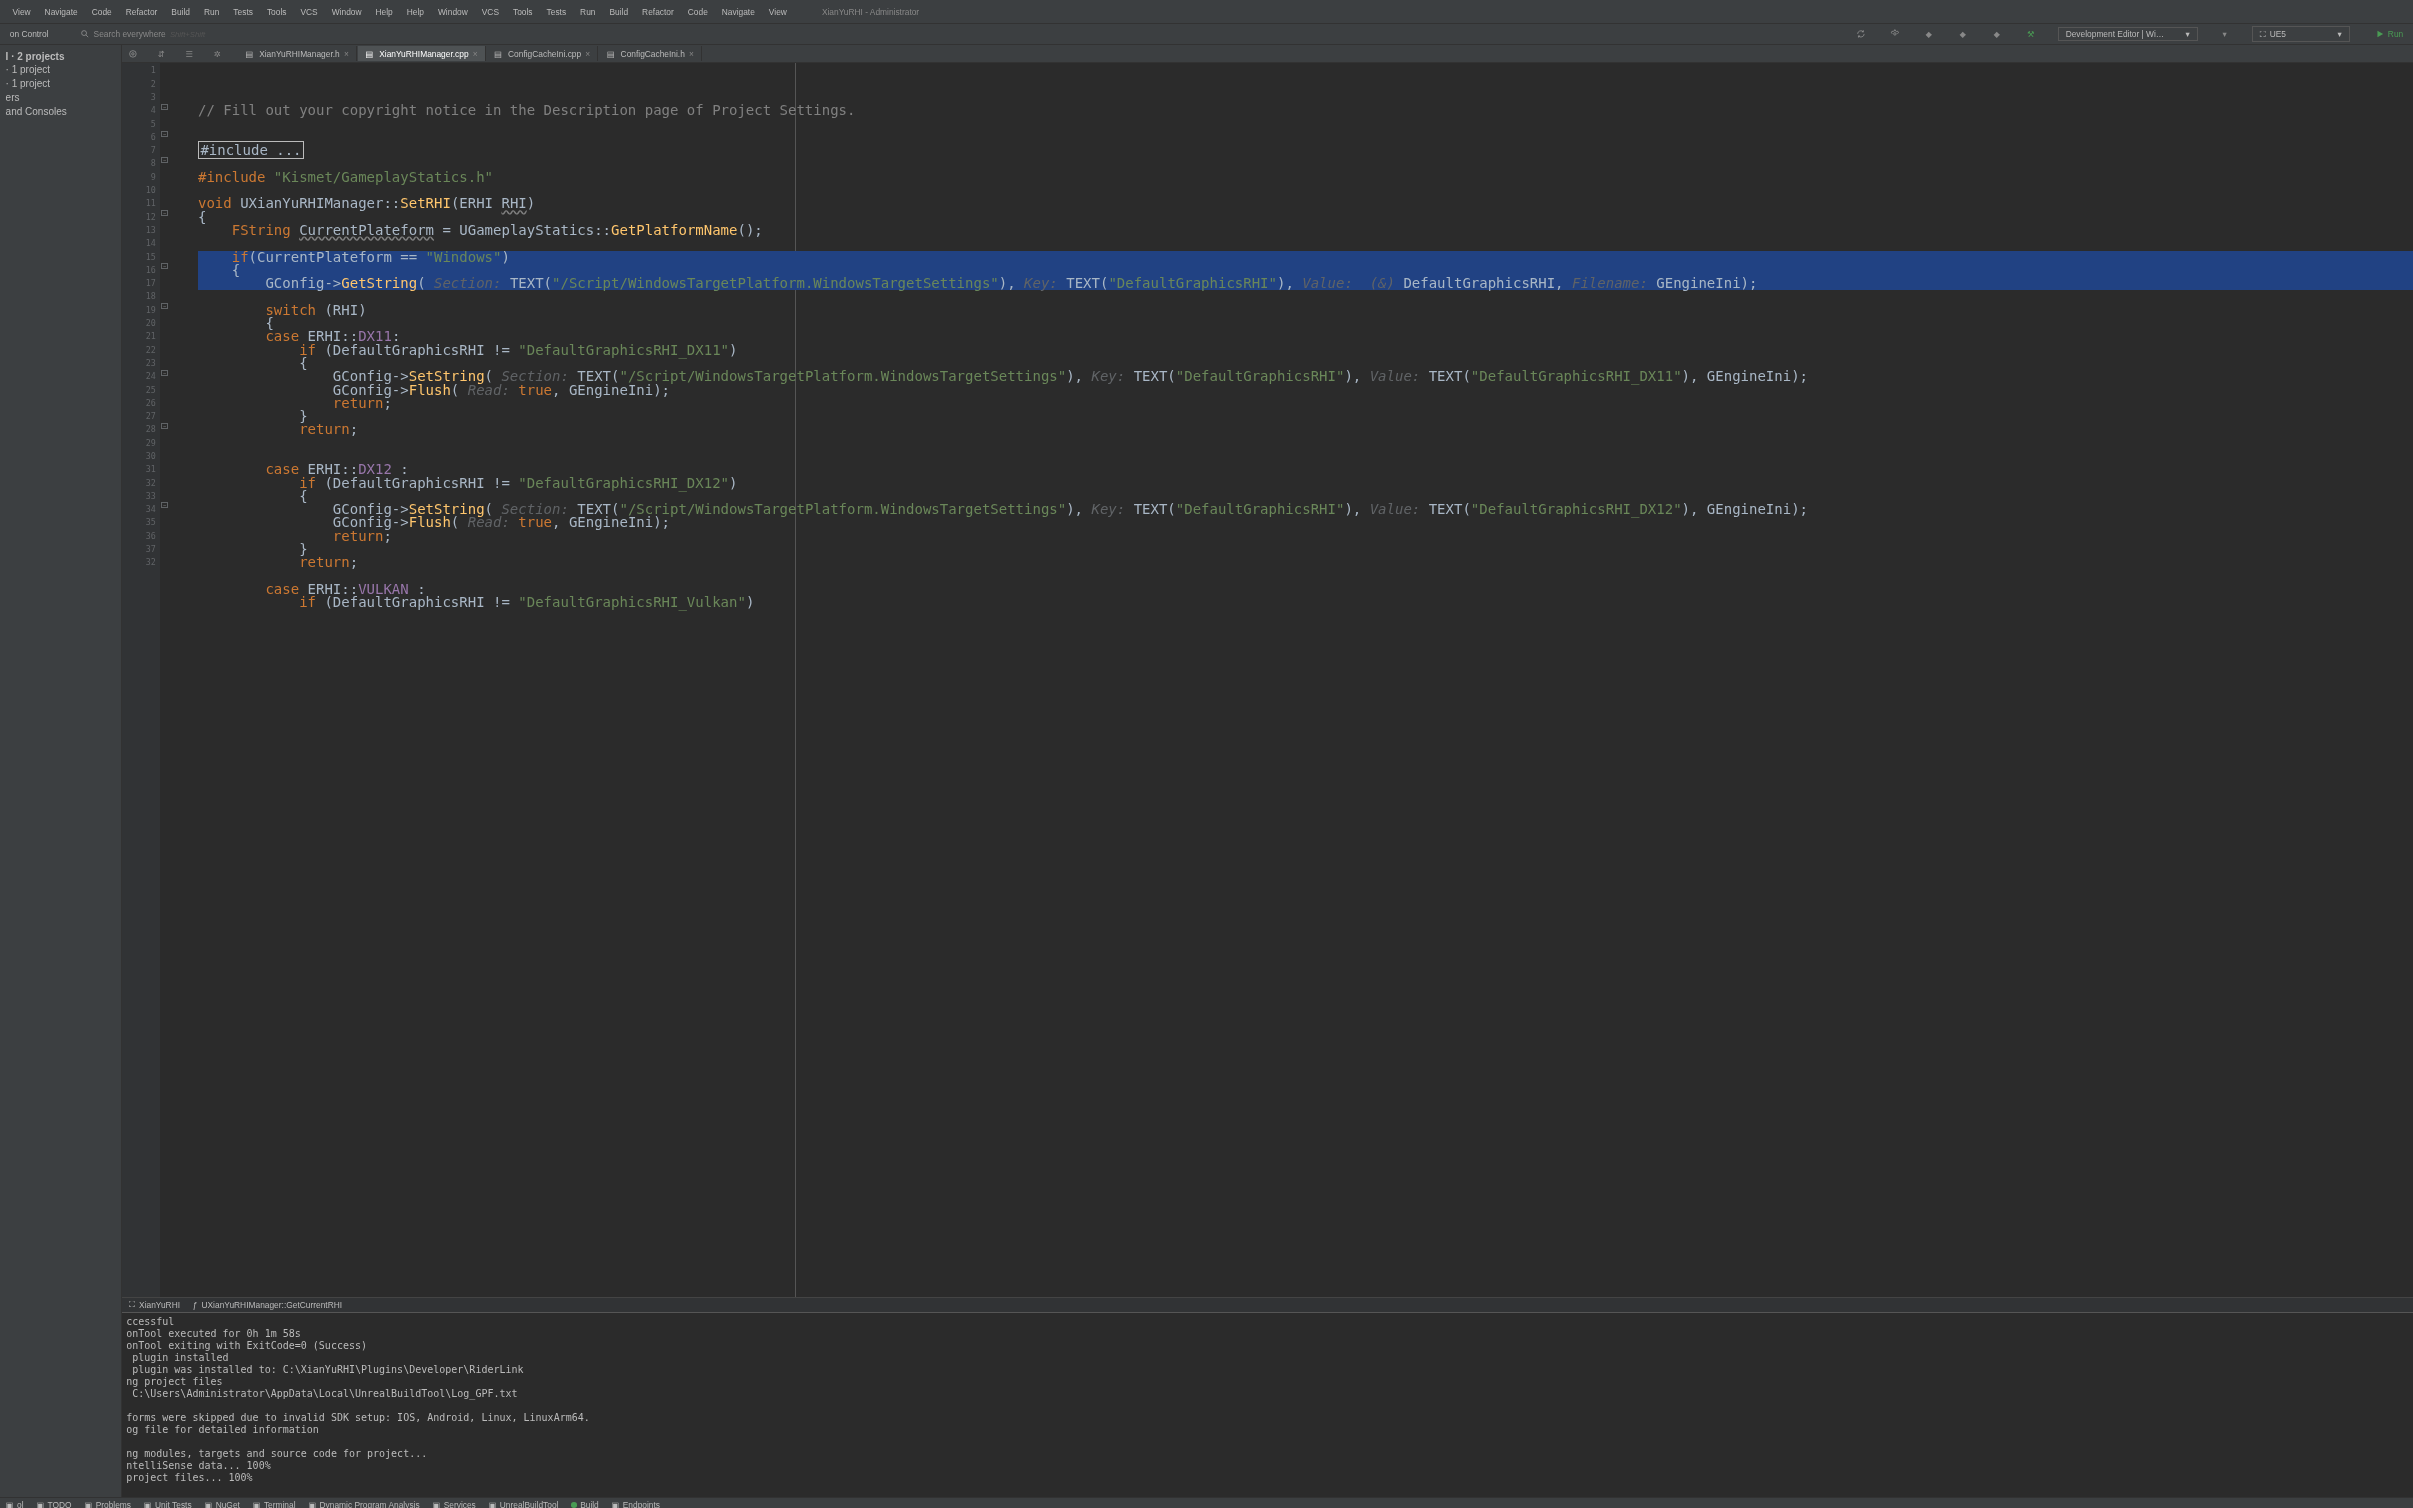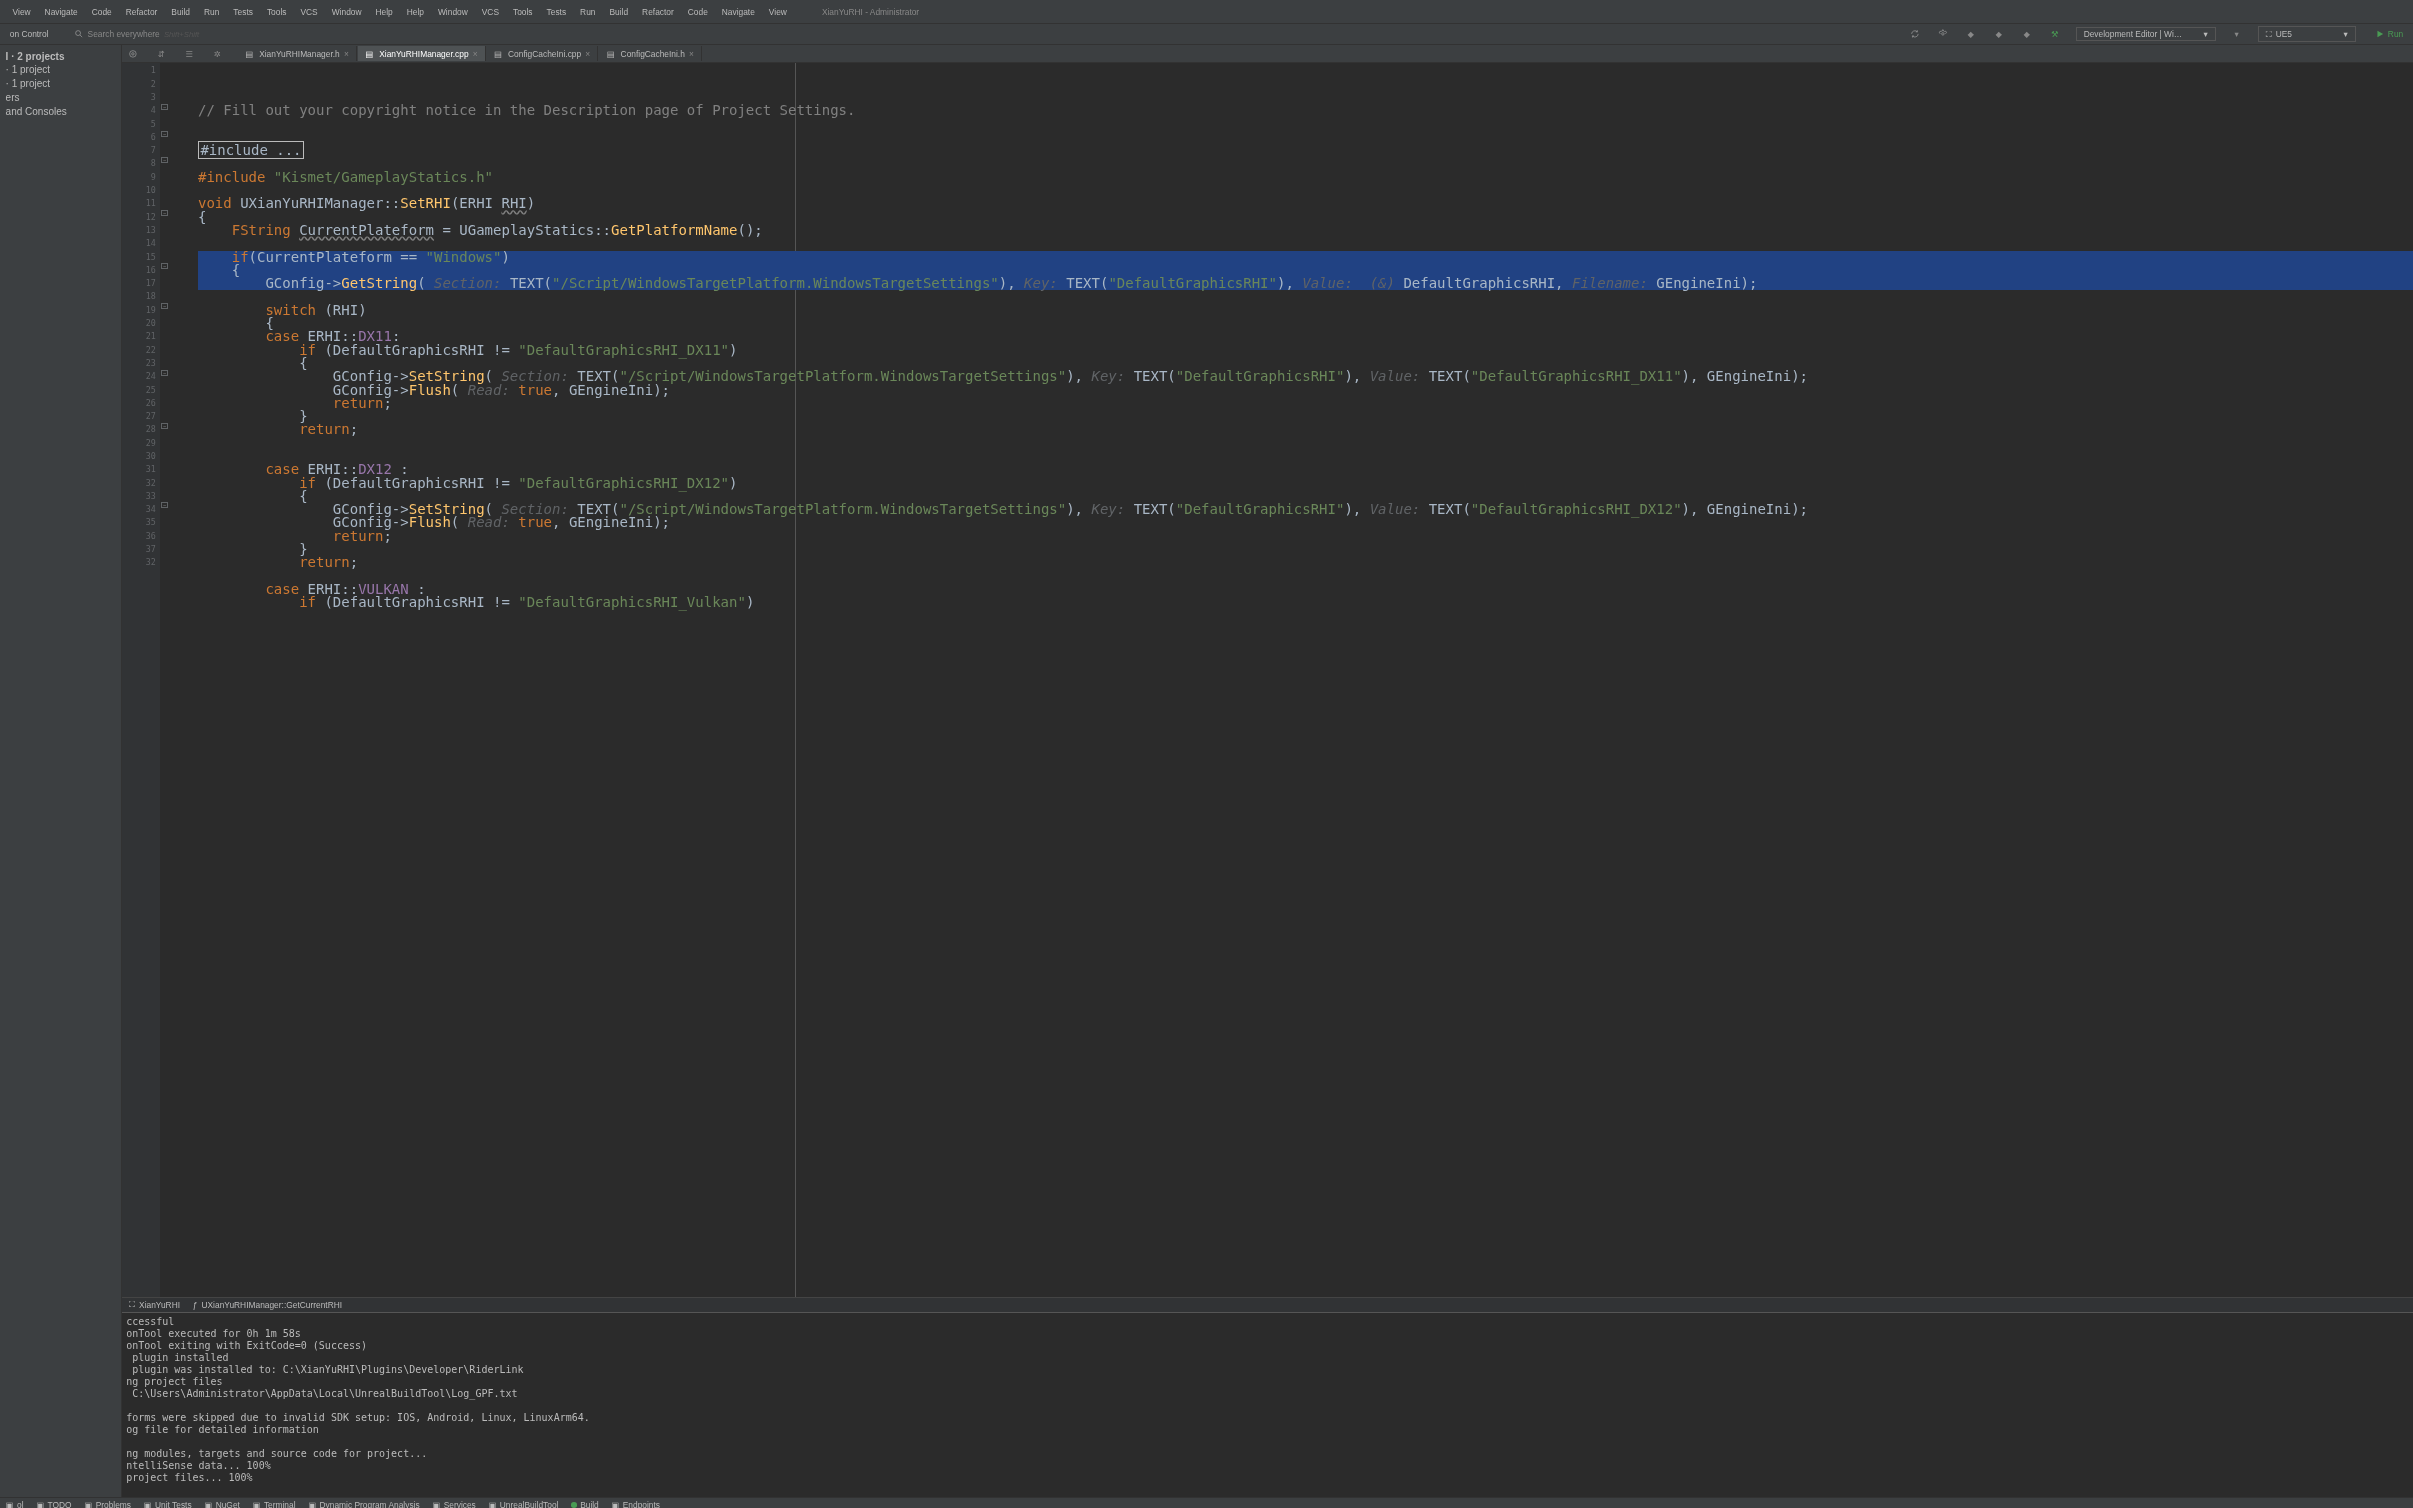--- a/index.html
+++ b/index.html
@@ -25,21 +25,21 @@
 }
 .menubar .menu-item { padding: 0 7px; cursor: default; }
 .app-title { margin-left: 28px; color:#888; }
 
 .toolbar {
   height: 21px;
   background: #3c3f41;
   display: flex;
   align-items: center;
   padding: 0 4.2px;
-  gap: 14px;
+  gap: 20px;
   border-bottom: 0.7px solid #323232;
 }
 .toolbar .vcbtn {
   padding: 2.1px 5.6px;
   color:#bbb;
 }
 .search-everywhere {
   display:flex; align-items:center; gap:4.2px;
   padding: 1.4px 5.6px; color:#888;
 }

